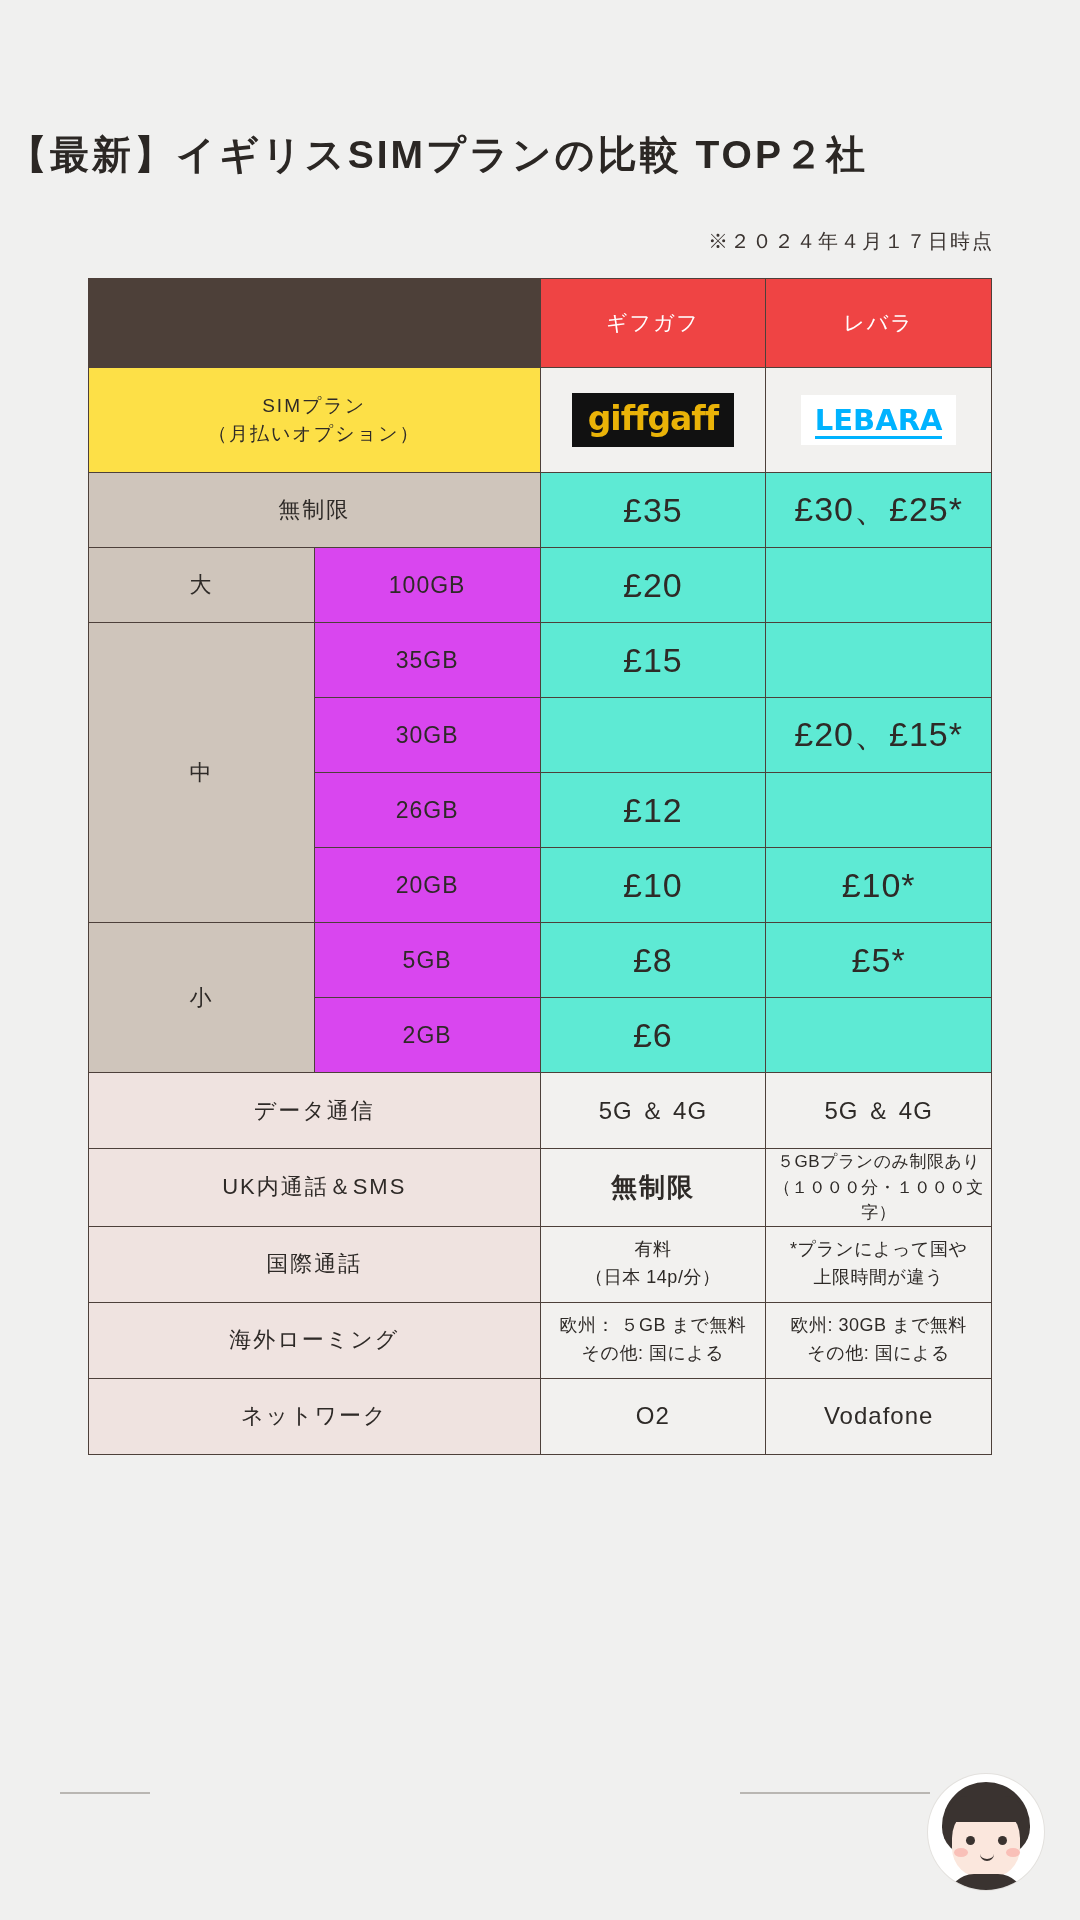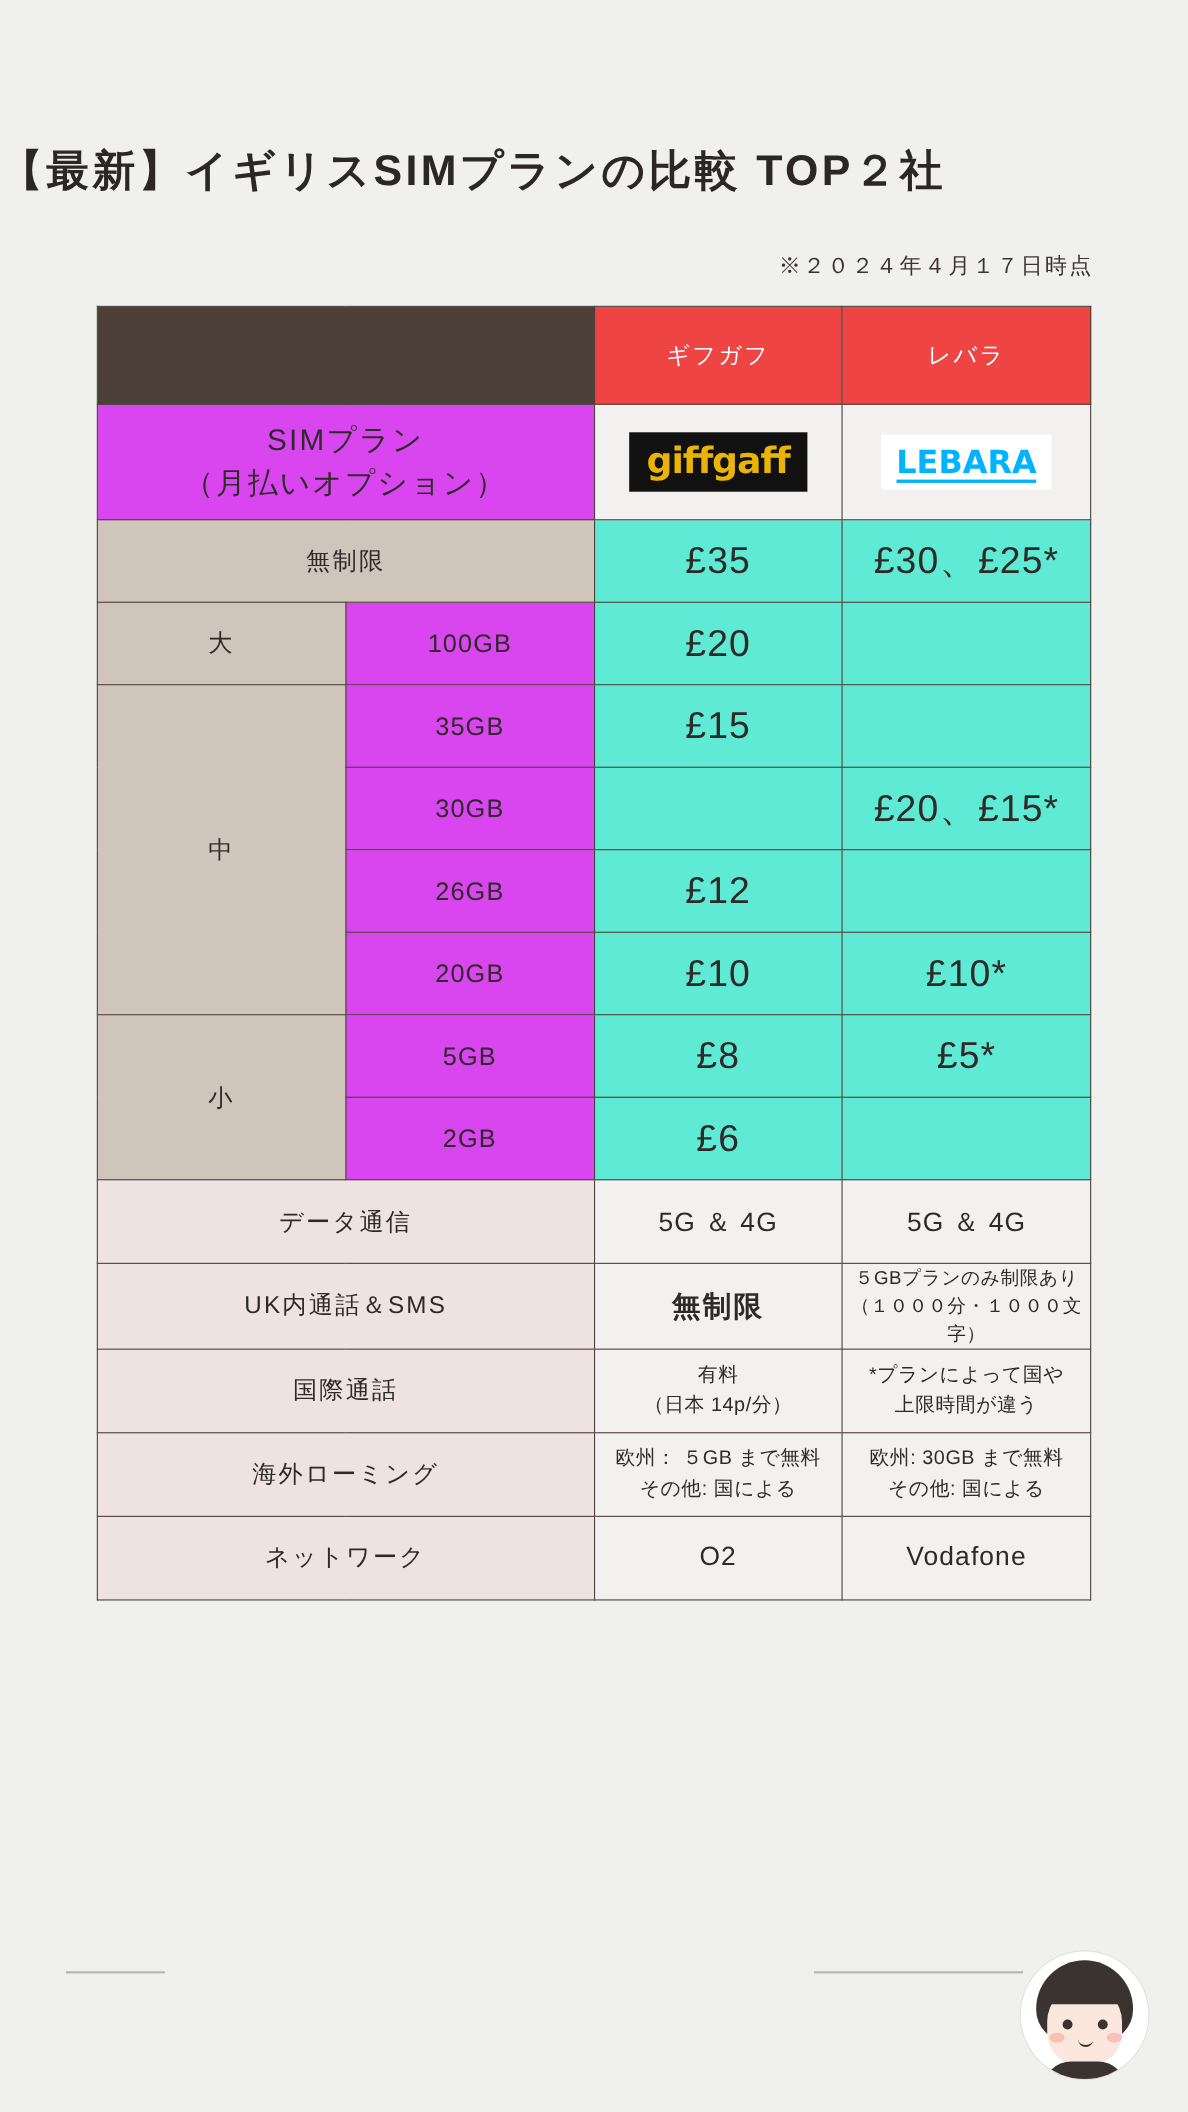--- a/index.html
+++ b/index.html
@@ -19,21 +19,21 @@
   .page {
     position: absolute;
     inset: 0;
   }
 
   .title {
     position: absolute;
     top: 128px;
     left: 0;
     width: 876px;
-    text-align: left;
+    text-align: center;
     font-size: 39px;
     letter-spacing: 3px;
     font-weight: bold;
     color: #2b2724;
   }
 
   .subtitle {
     position: absolute;
     top: 228px;
     right: 86px;
@@ -68,22 +68,22 @@
     font-size: 21px;
     letter-spacing: 2px;
   }
   .hdr td.blank { background: #4d4039; }
 
   
   .logorow td {
     height: 104px;
   }
   .lbl-strong {
-    background: #d946ef;
-    font-size: 27px;
+    background: #fde047;
+    font-size: 19px;
     letter-spacing: 2px;
     line-height: 1.45;
   }
   .logo-cell {
     background: #f2f1ef;
   }
   .giffgaff-logo {
     display: inline-block;
     background: #111111;
     color: #eab308;

